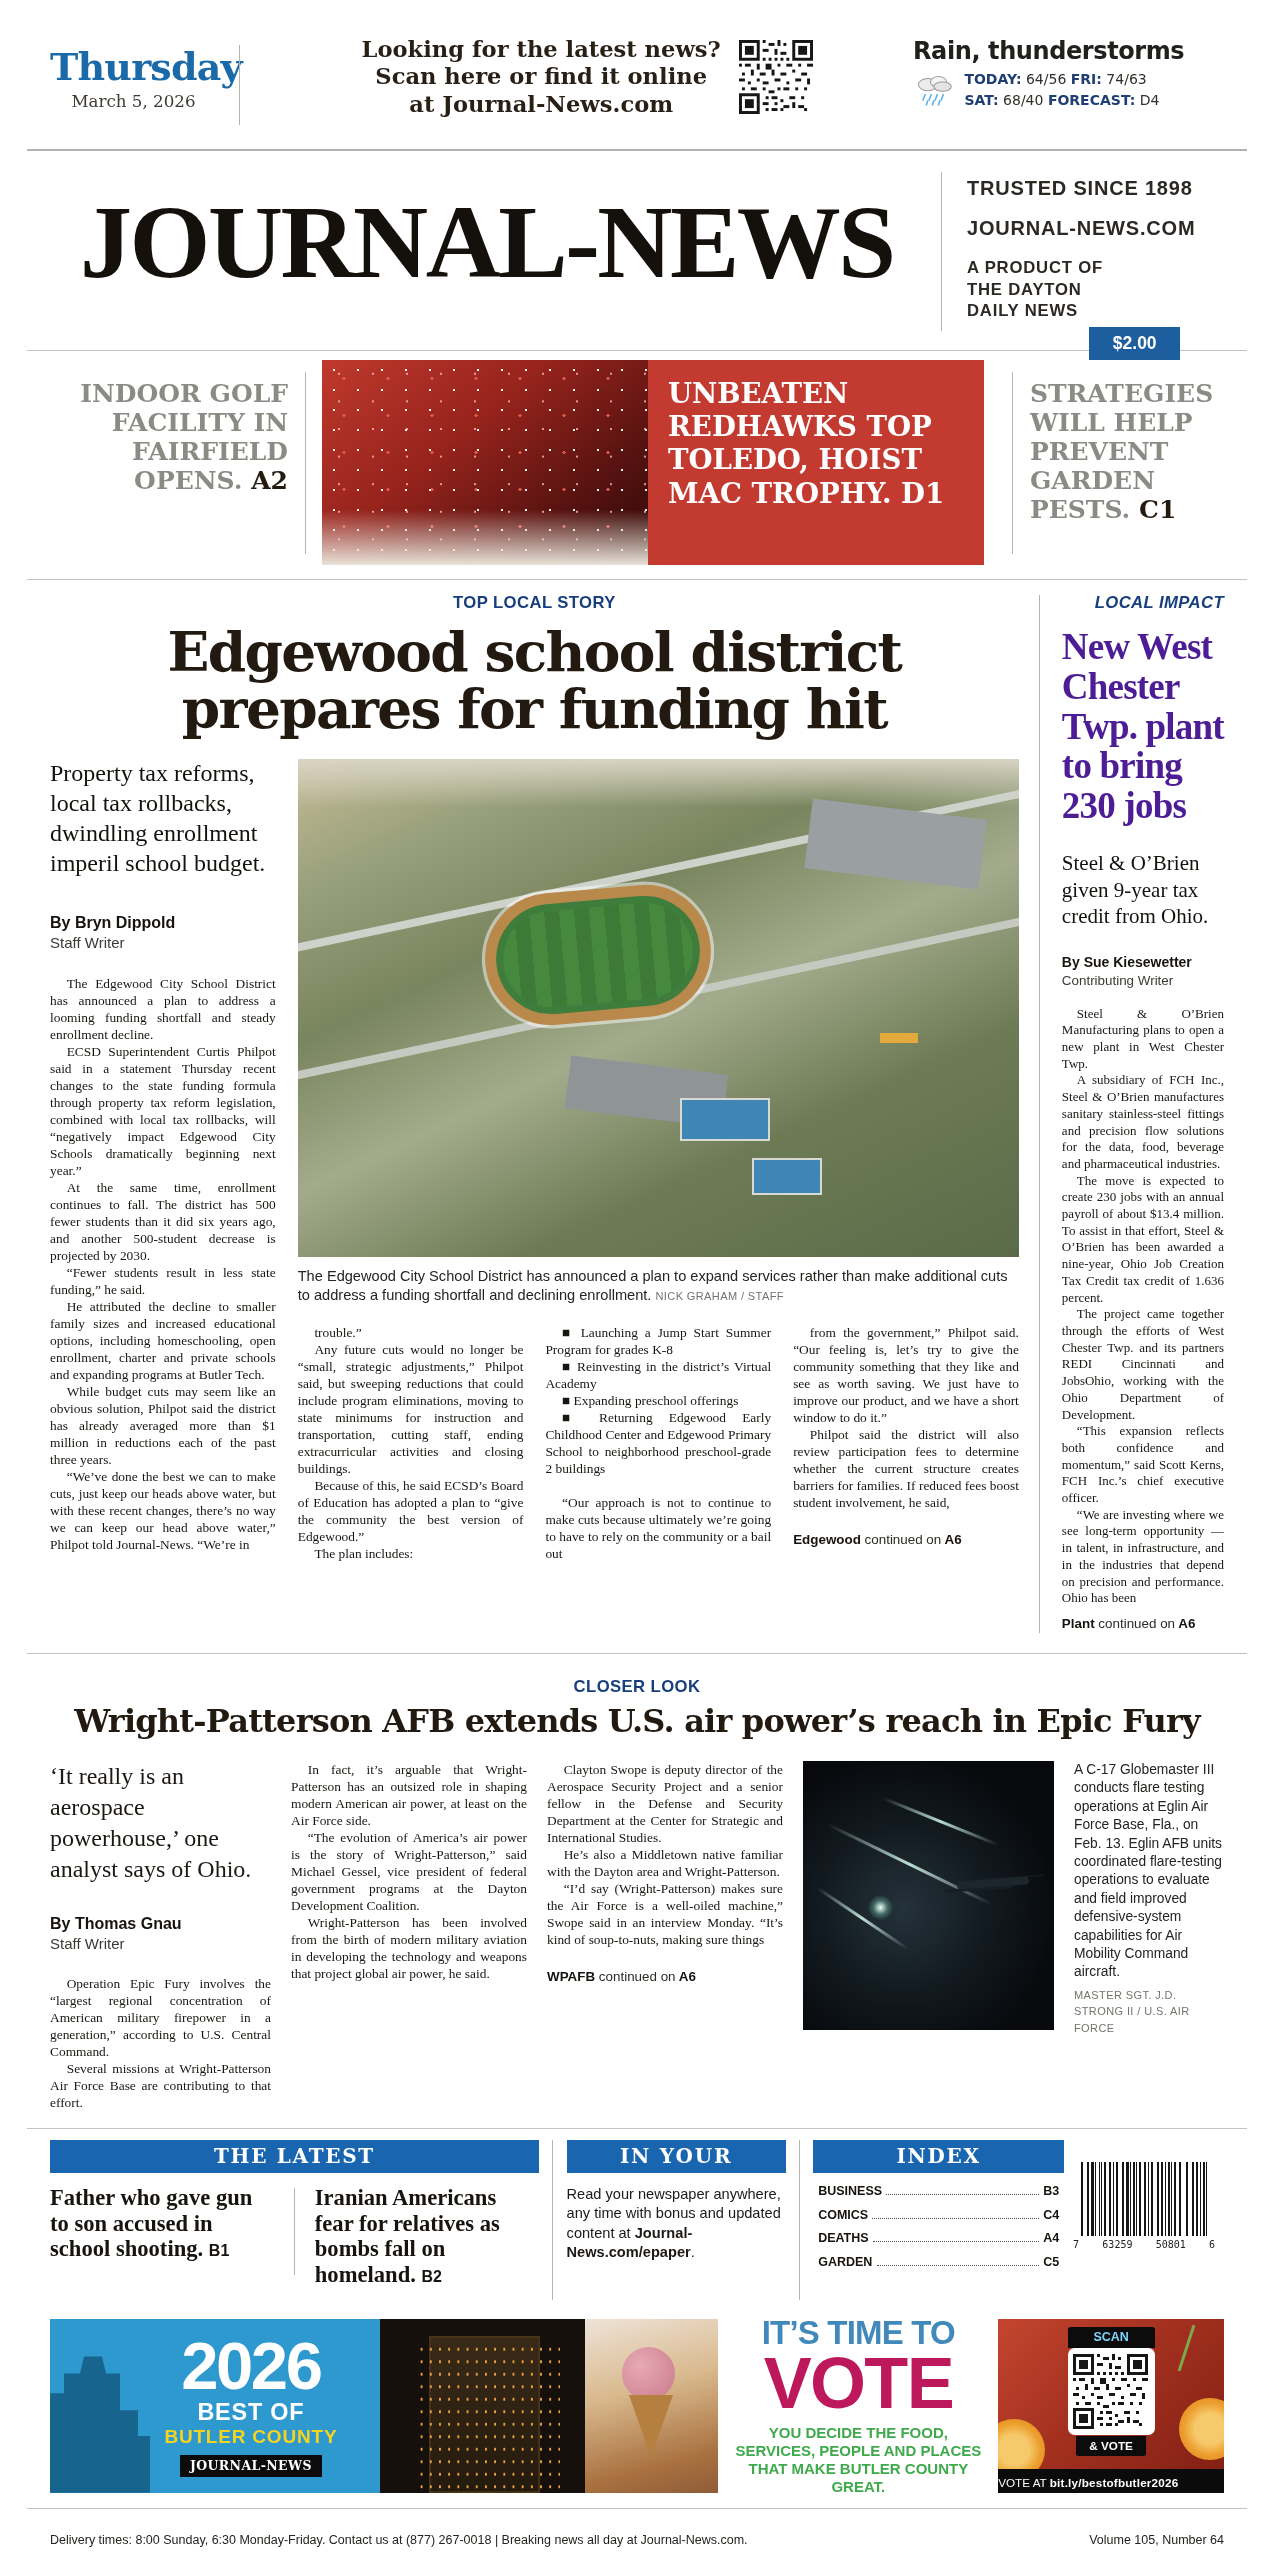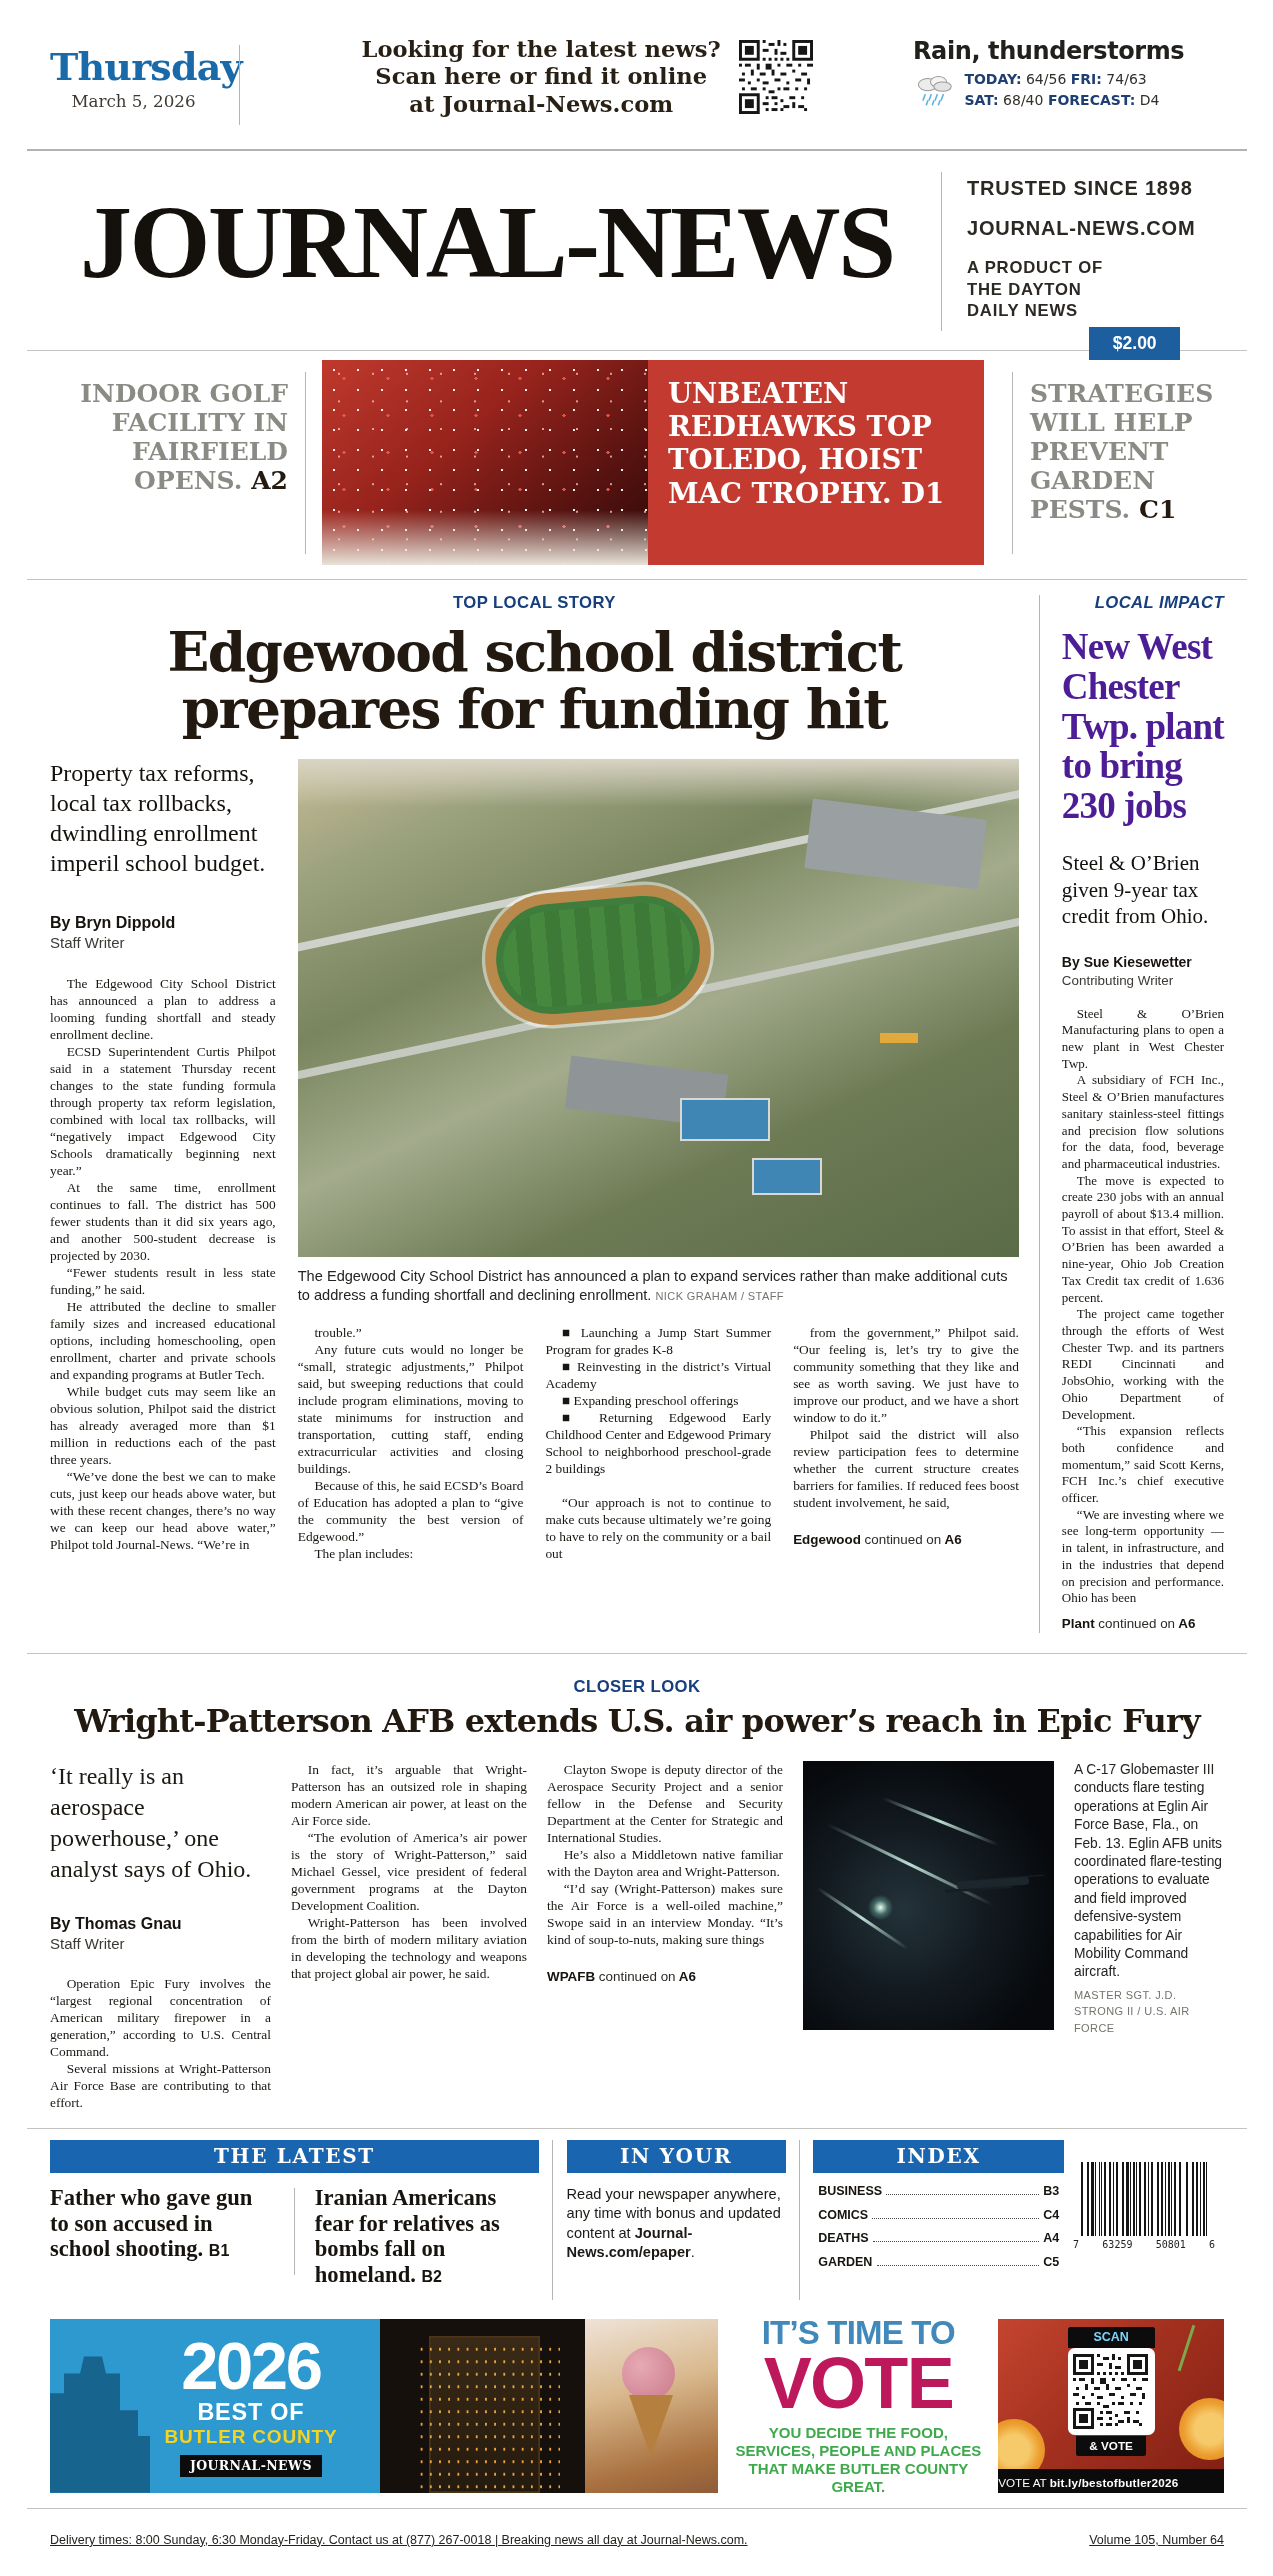--- a/index.html
+++ b/index.html
@@ -195,21 +195,21 @@
   .qr-box { background:#fff; border-radius:6.7px; padding:5.8px; width:87px; margin:0 auto; }
   .qr-box .qr { width:75px; height:75px; }
   .vote-pill { background:#0c0c0c; color:#fff; font:bold 11.7px/1 "Liberation Sans", sans-serif;
                padding:4.2px 0; width:70px; margin:1.7px auto 0; border-radius:0 0 2.5px 2.5px; }
   .url-bar { position:absolute; left:0; right:0; bottom:0; height:24px; background:#0b0b0b;
              color:#fff; font:11.7px/28px "Liberation Sans", sans-serif; text-align:left; }
   .url-bar b { letter-spacing:0.2px; }
 
   
   .footer { display:flex; justify-content:space-between; margin:13.4px 50px 0; padding-top:10px;
-            font:12.5px/1.3 "Liberation Sans", sans-serif; color:#26231f;text-decoration:underline; }
+            font:12.5px/1.3 "Liberation Sans", sans-serif; color:#26231f; }
 </style>
 </head>
 <body>
 
 <svg width="0" height="0" style="position:absolute">
   <symbol id="qr-sym" viewBox="0 0 25 25">
     <rect width="25" height="25" fill="#fff"></rect>
     <g fill="#161616">
       <rect x="0" y="0" width="7" height="7"></rect>
         <rect x="18" y="0" width="7" height="7"></rect>

